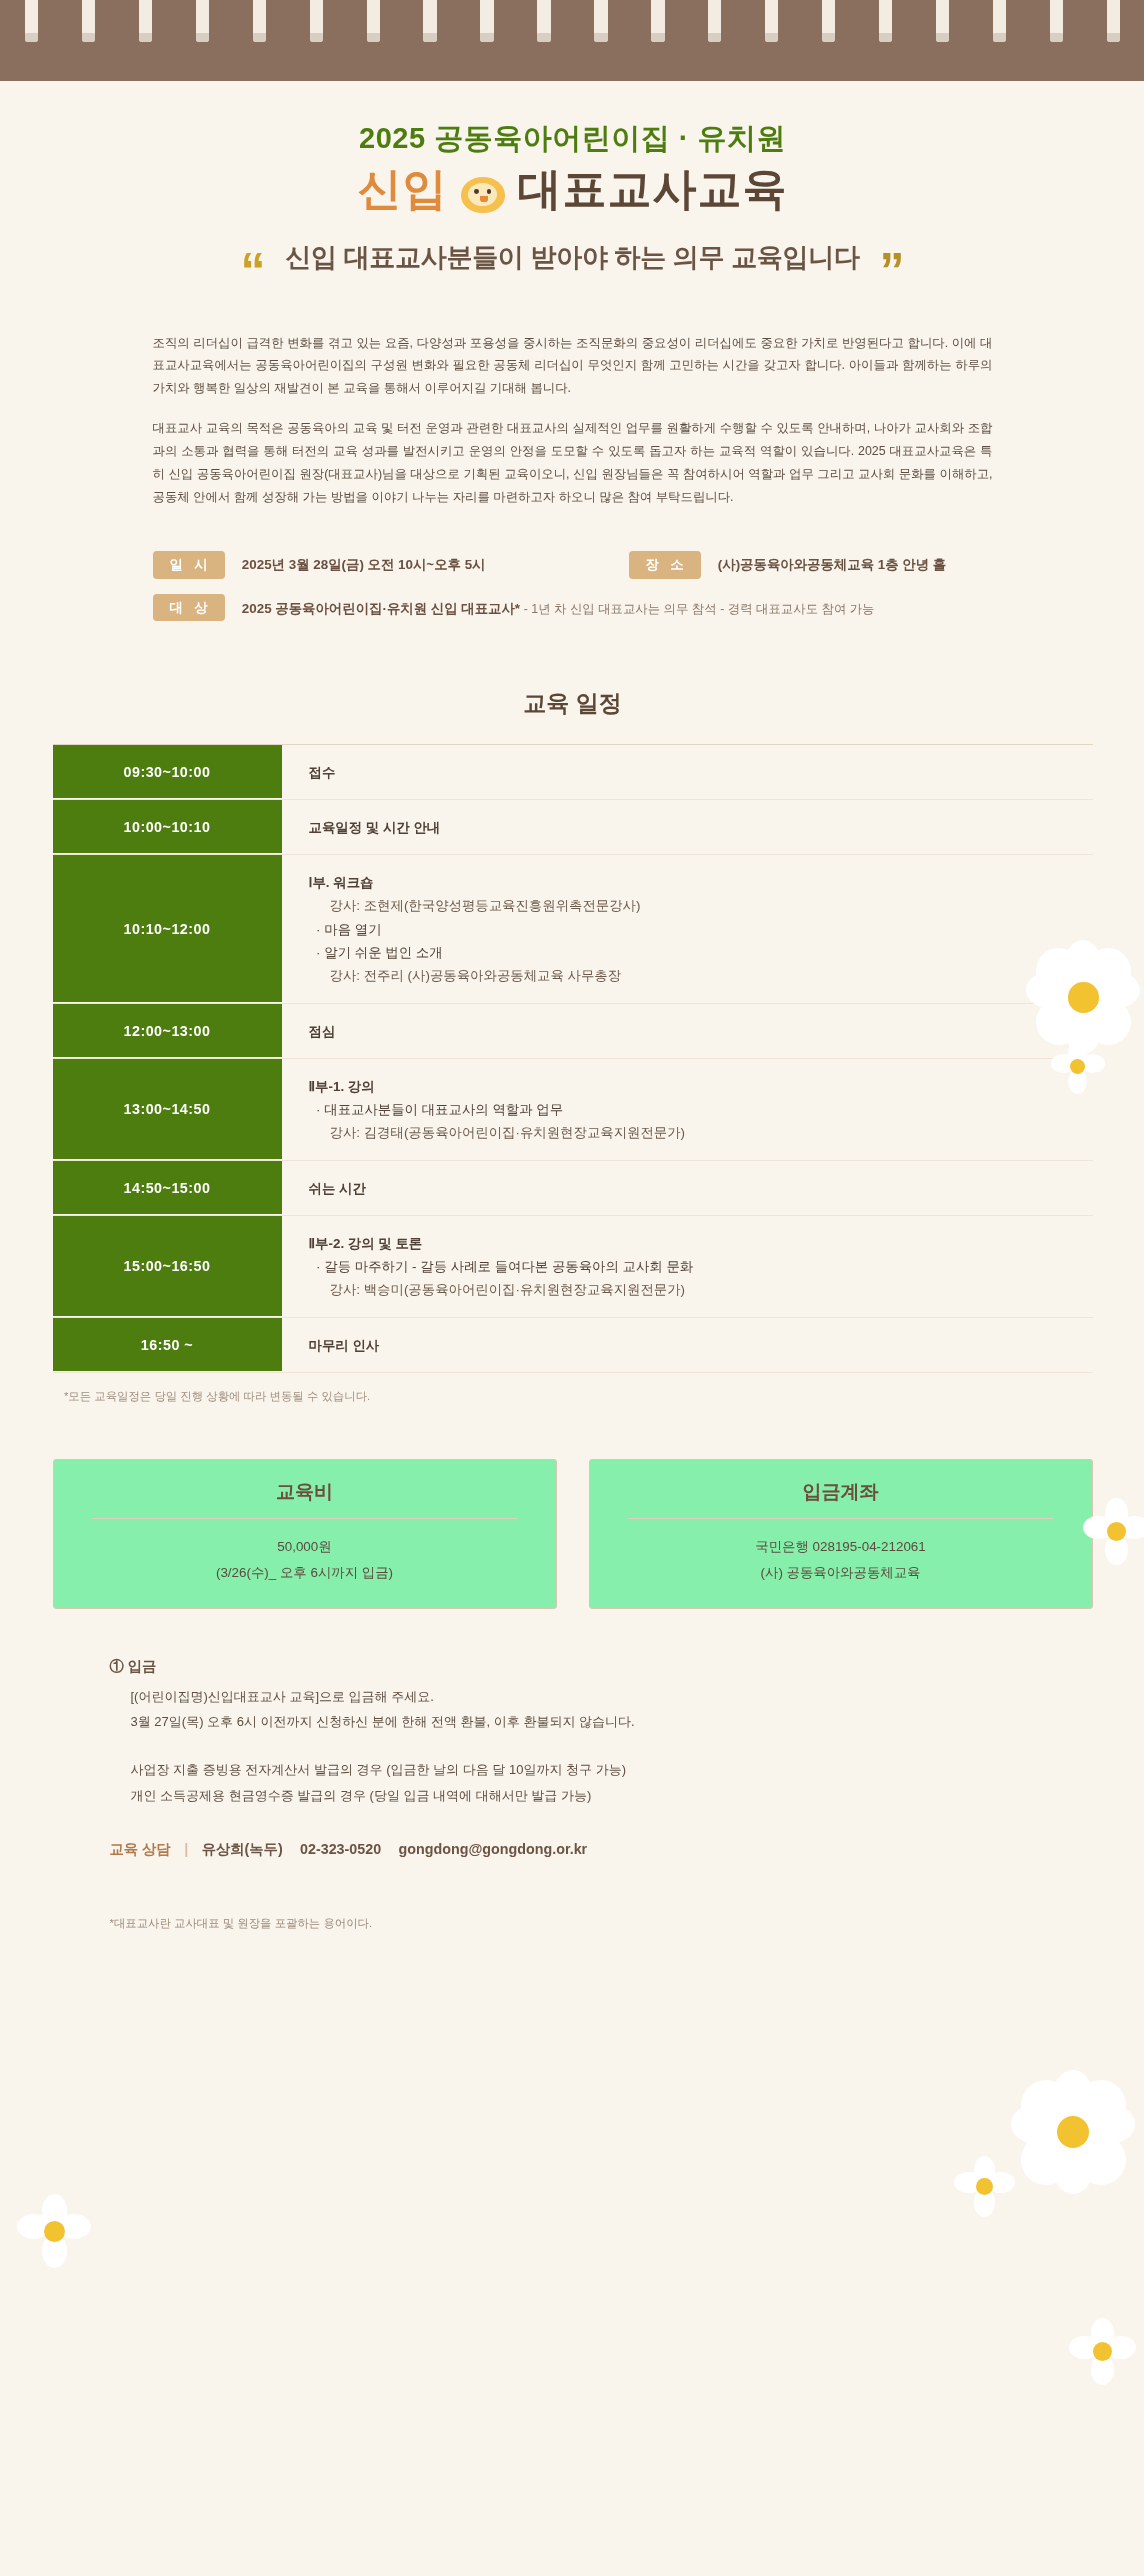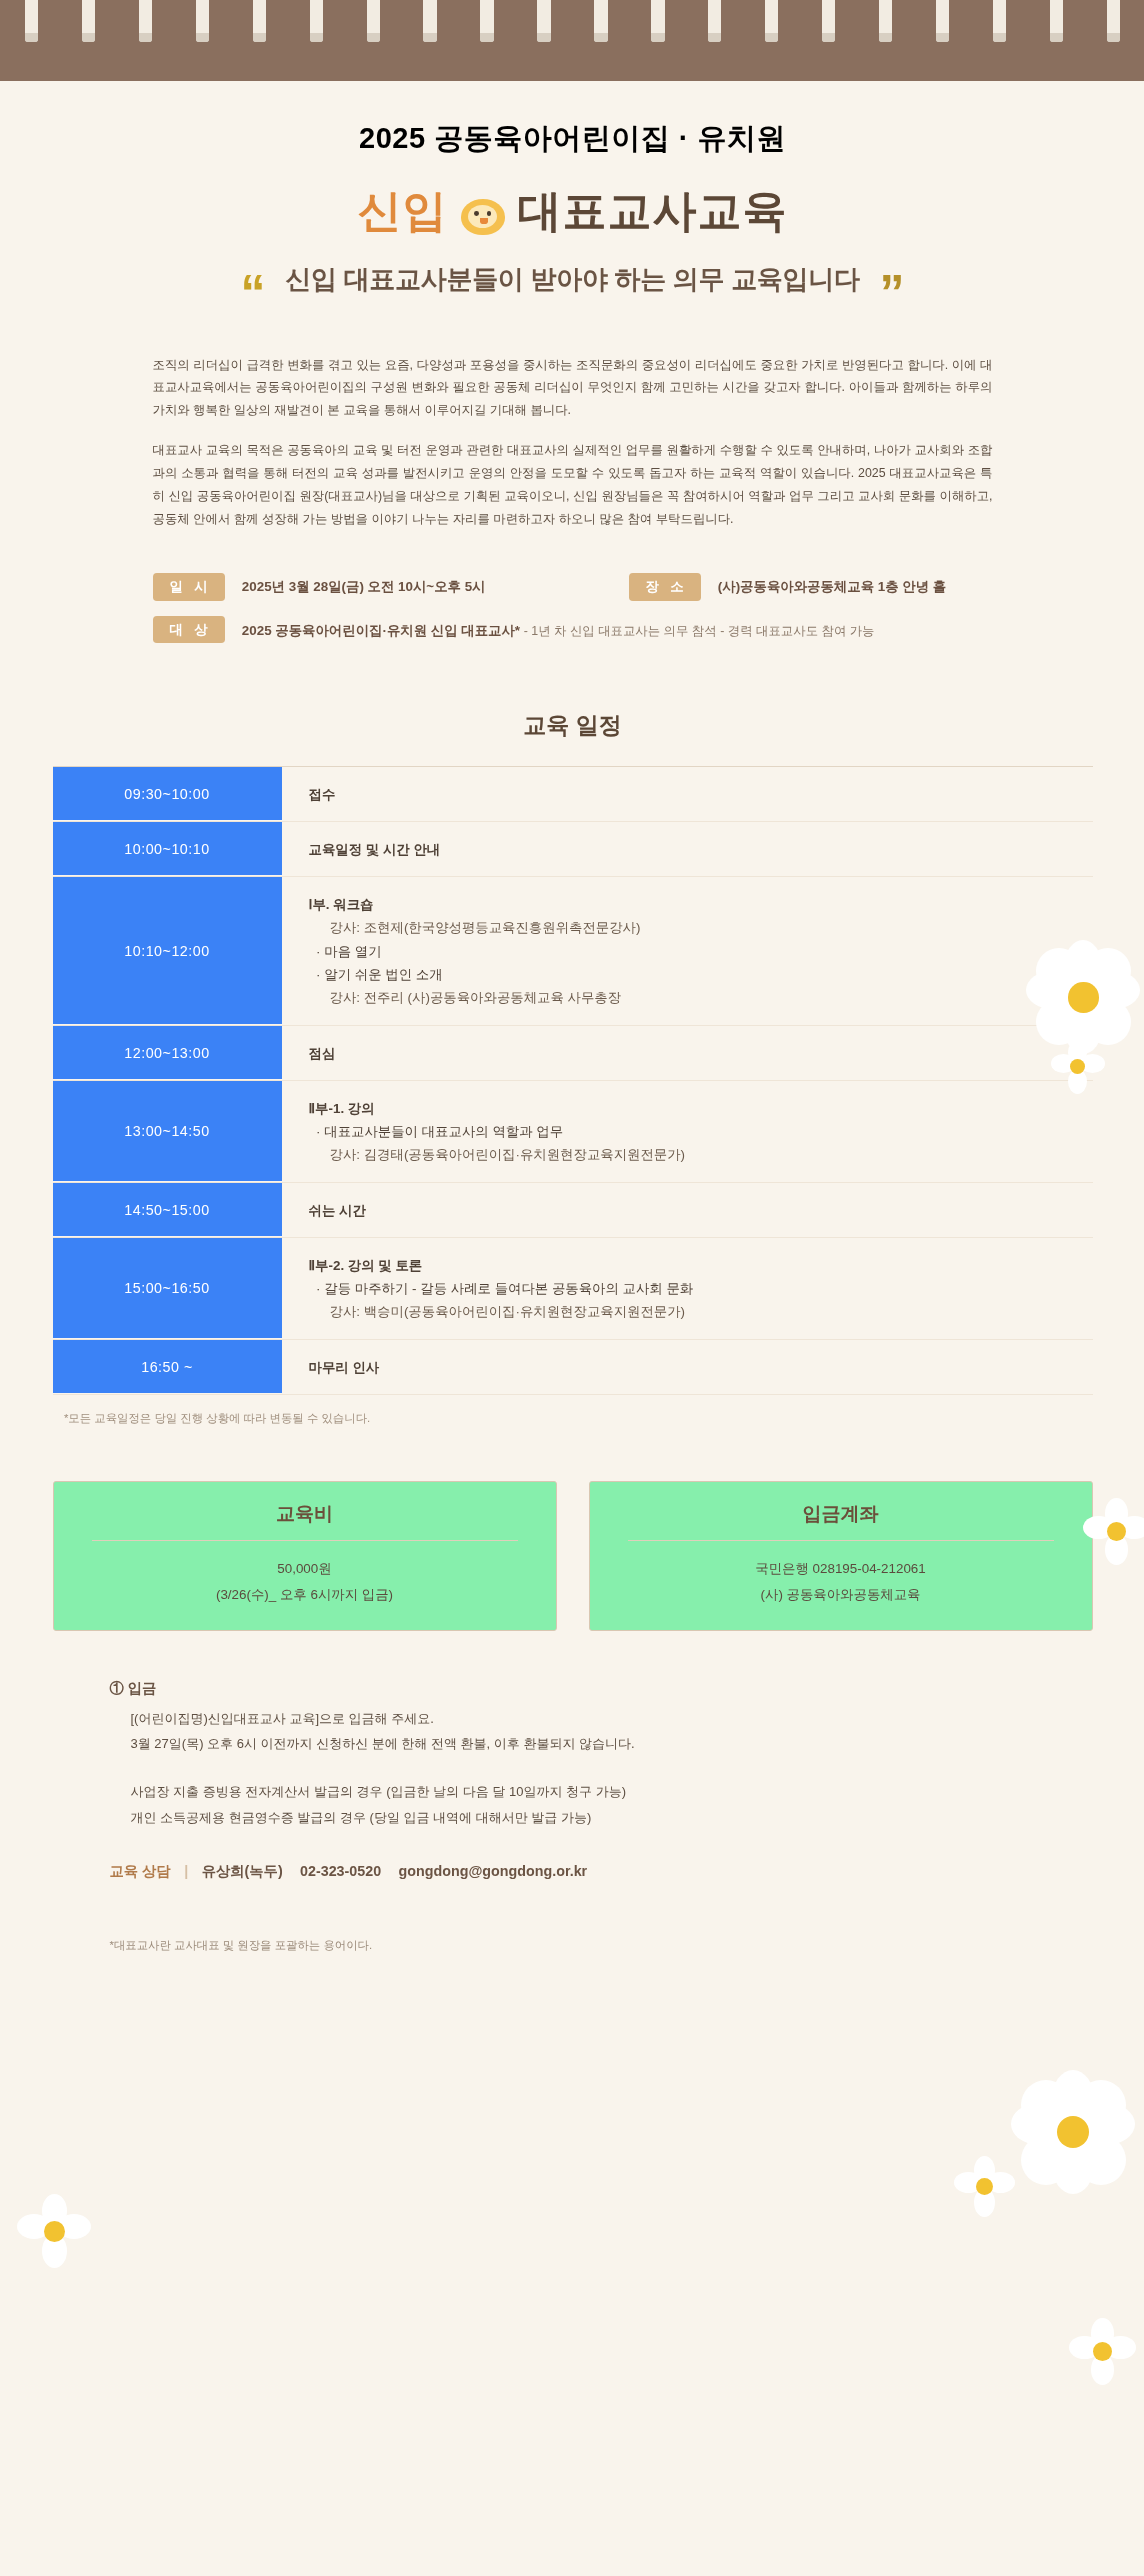--- a/index.html
+++ b/index.html
@@ -56,22 +56,22 @@
   
   .hero {
     padding: 38px 0 9.5px;
     text-align: center;
     position: relative;
   }
   .hero .line1 {
     font-size: 29px;
     font-weight: bold;
     letter-spacing: 0.5px;
-    color: #000000;
-    margin-bottom: 23px;
+    color: #4d7c0f;
+    margin-bottom: 1px;
   }
   .hero .line2 {
     font-size: 44px;
     font-weight: bold;
     letter-spacing: 1px;
     position: relative;
     display: inline-block;
   }
   .hero .line2 .a { color: #e08a3c; }
   .hero .line2 .b { color: #5c4736; }
@@ -203,24 +203,24 @@
     margin: 0 auto;
     border-top: 1px solid #e2d5c4;
   }
   .trow {
     display: flex;
     align-items: stretch;
     border-bottom: 1px solid #efe5d7;
   }
   .tcell-time {
     flex: 0 0 229px;
-    background: #3b82f6;
+    background: #4d7c0f;
     color: #ffffff;
     font-size: 14.3px;
-    font-weight: normal;
+    font-weight: bold;
     display: flex;
     align-items: center;
     justify-content: center;
     letter-spacing: 0.5px;
     border-bottom: 1.9px solid #faf5ee;
   }
   .tcell-body {
     flex: 1 1 auto;
     padding: 15.3px 0 15.3px 27px;
     font-size: 13.4px;

